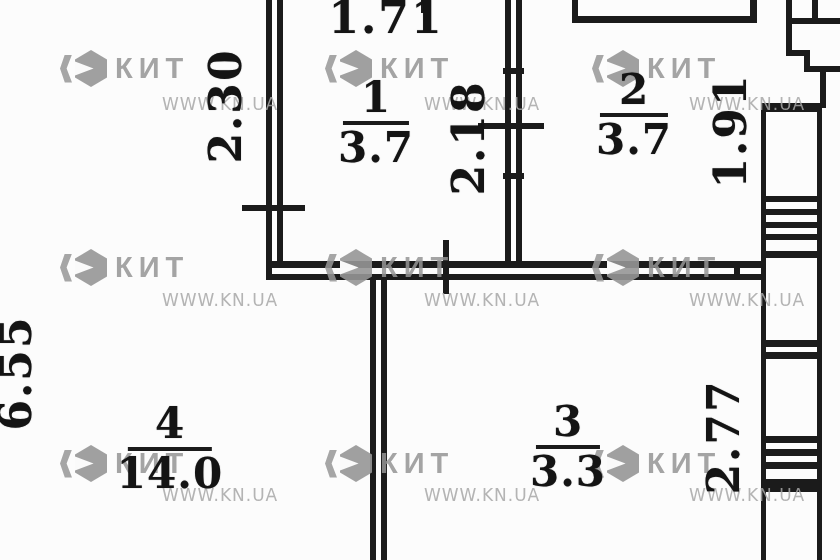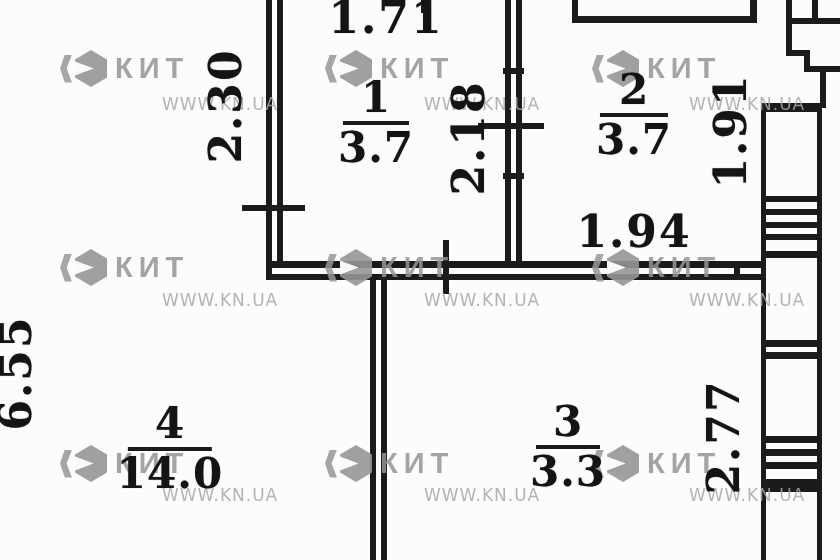--- a/index.html
+++ b/index.html
@@ -175,21 +175,20 @@
   <div class="ln" style="left: 503px; top: 68px; width: 21px; height: 6px; background: rgb(27, 27, 27);"></div>
   <div class="ln" style="left: 478px; top: 123px; width: 66px; height: 6px; background: rgb(27, 27, 27);"></div>
   <div class="ln" style="left: 503px; top: 173px; width: 21px; height: 6px; background: rgb(27, 27, 27);"></div>
   <div class="ln" style="left: 443px; top: 240px; width: 6px; height: 54px; background: rgb(27, 27, 27);"></div>
   <div class="ln" style="left: 734px; top: 261px; width: 6px; height: 19px; background: rgb(27, 27, 27);"></div>
 
   <div class="dim" style="left: 321px; top: -4px; color: rgb(20, 20, 20);">1.71</div>
   <div class="dim rot" style="left: 161px; top: 84px; color: rgb(20, 20, 20);">2.30</div>
   <div class="dim rot" style="left: 404px; top: 116px; color: rgb(20, 20, 20);">2.18</div>
   <div class="dim rot" style="left: 666px; top: 109px; color: rgb(20, 20, 20);">1.91</div>
-  <div class="dim" style="left: 569px; top: 210px; color: rgb(20, 20, 20);">1.94</div>
   <div class="dim rot" style="left: -49px; top: 351px; color: rgb(20, 20, 20);">6.55</div>
   <div class="dim rot" style="left: 659px; top: 415px; color: rgb(20, 20, 20);">2.77</div>
 
   <div class="room" style="left: 376px; top: 78px; color: rgb(20, 20, 20);">
     <span class="num">1</span>
     <span class="bar" style="width: 66px; background: rgb(27, 27, 27);"></span>
     <span class="area">3.7</span>
   </div>
   <div class="room" style="left: 634px; top: 70px; color: rgb(20, 20, 20);">
     <span class="num">2</span>

